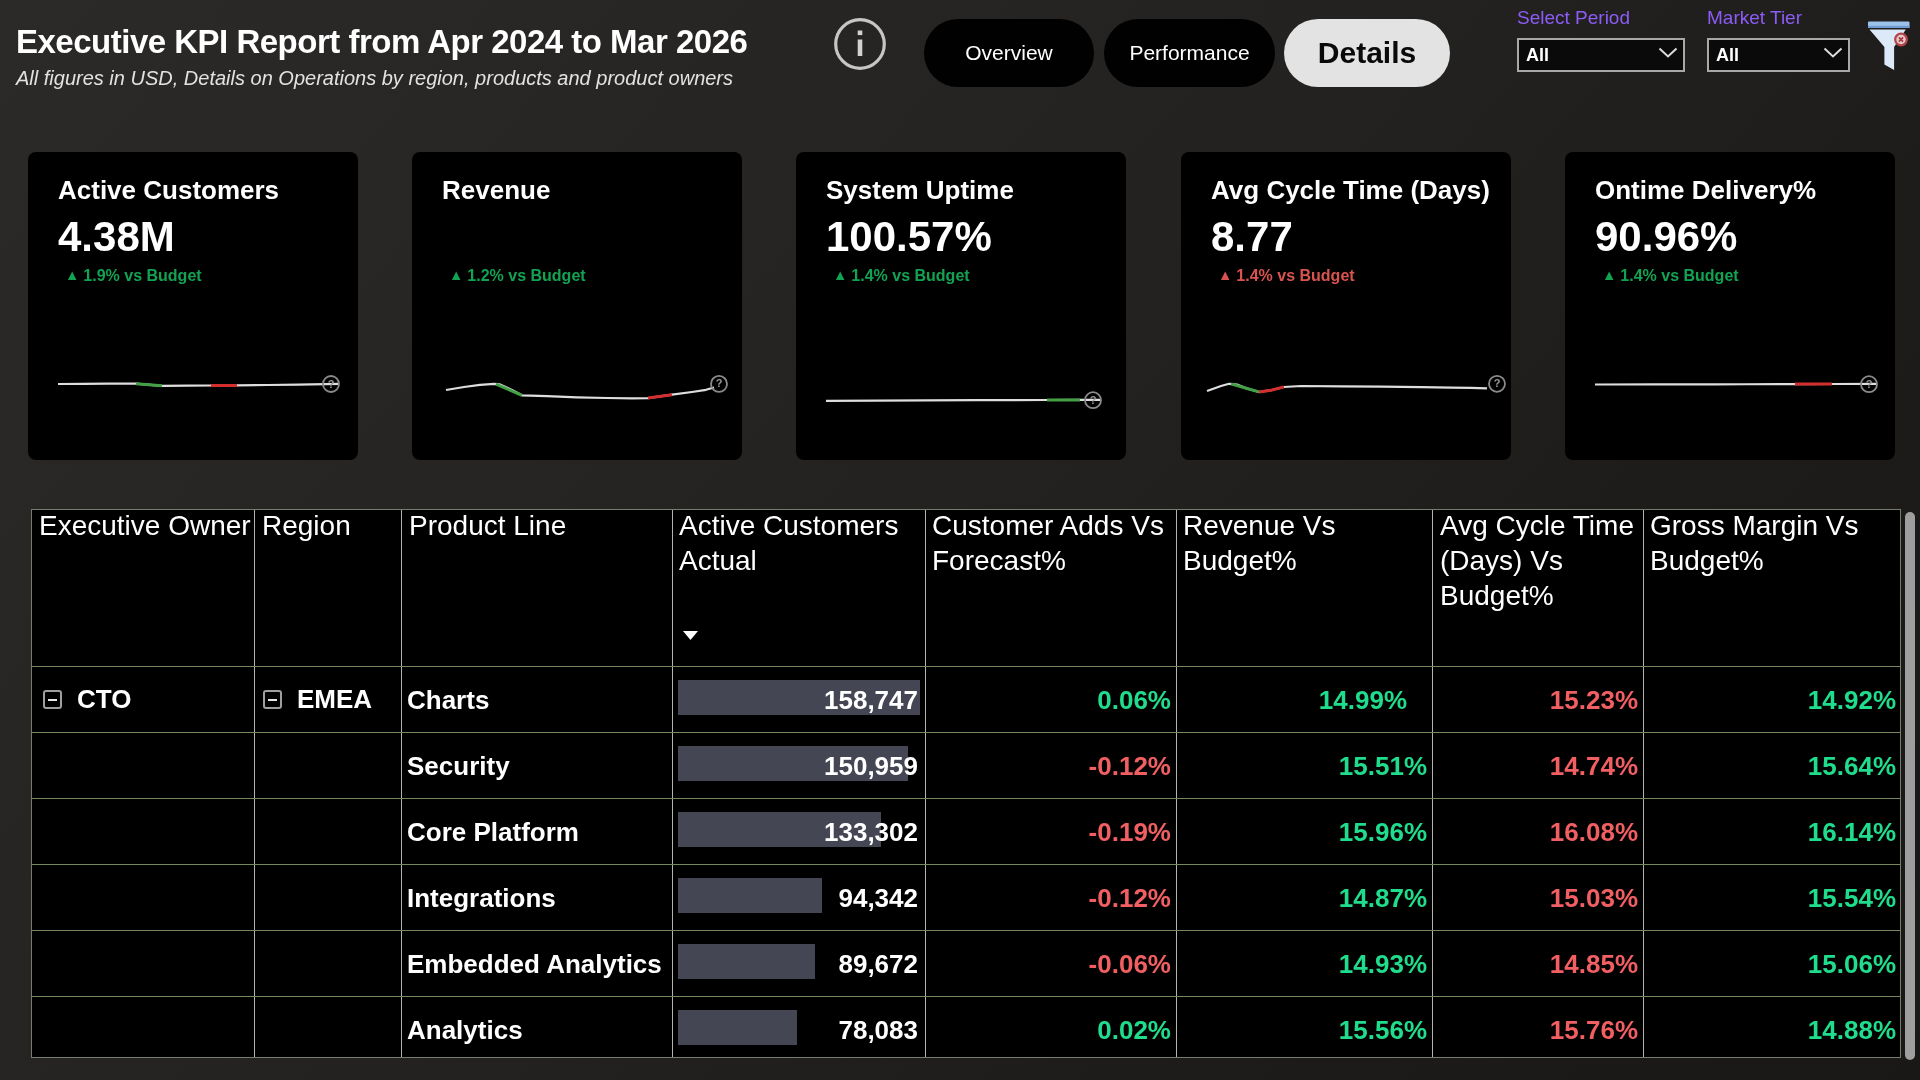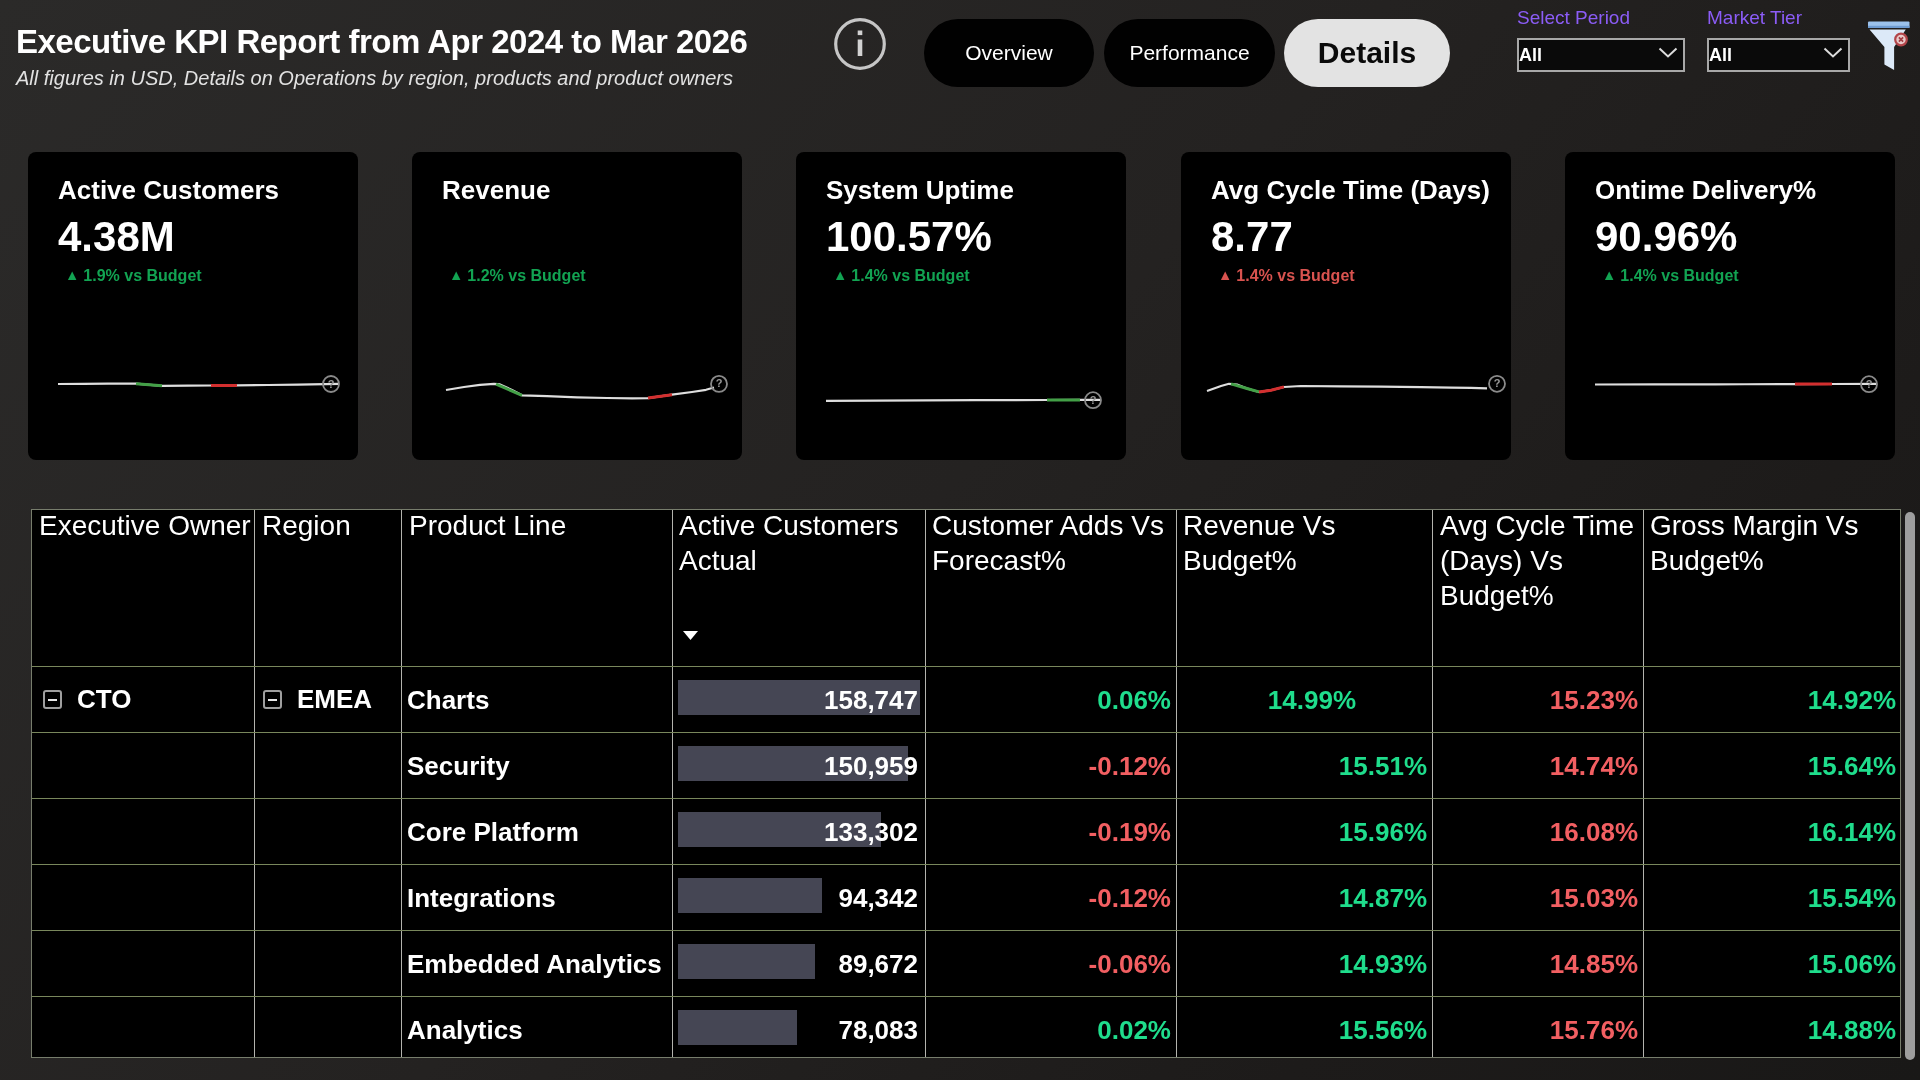--- a/index.html
+++ b/index.html
@@ -7,21 +7,21 @@
 .abs{position:absolute}
 .card{position:absolute;top:152px;width:330px;height:308px;background:#000;border-radius:8px}
 .ct{position:absolute;left:30px;top:23px;font-size:26px;font-weight:bold;color:#fff;white-space:nowrap}
 .cv{position:absolute;left:30px;top:61px;font-size:42px;font-weight:bold;color:#fff;white-space:nowrap}
 .cd{position:absolute;left:37px;top:115px;font-size:16px;font-weight:bold;white-space:nowrap}
 .cd .tri{font-size:14.5px;margin-right:4px;position:relative;top:-1px}
 .grn{color:#12a352}
 .red{color:#d9534f}
 .tab{position:absolute;top:19px;height:68px;border-radius:34px;background:#010101;color:#fff;font-size:21px;display:flex;align-items:center;justify-content:center}
 .ddl{position:absolute;top:7px;font-size:19px;font-weight:normal;color:#8b5cf6;white-space:nowrap}
-.ddb{position:absolute;top:38px;height:34px;background:#0a0a0a;border:2px solid #a8a8a8;color:#fff;font-size:18px;font-weight:bold;line-height:30px;}
+.ddb{position:absolute;top:38px;height:34px;background:#0a0a0a;border:2px solid #a8a8a8;color:#fff;font-size:18px;font-weight:bold;line-height:30px;padding-left:7px}
 .vline{position:absolute;width:1px;background:#b3b3ae}
 .hline{position:absolute;height:1px;background:#79875c}
 .hcell{position:absolute;top:508px;font-size:28px;font-weight:normal;color:#fff;line-height:35px}
 .rtxt{position:absolute;font-size:26px;font-weight:bold;color:#fff;height:36px;line-height:36px;white-space:nowrap}
 .pct{position:absolute;font-size:26px;font-weight:bold;height:36px;line-height:36px;text-align:right}
 .pg{color:#1fdd8c}
 .pr{color:#f25f62}
 .bar{position:absolute;height:35px;background:#454654}
 .mic{position:absolute;width:19px;height:19px;border:2px solid #9f9f9f;border-radius:3px}
 .mic::after{content:"";position:absolute;left:3px;top:6.5px;width:9px;height:2px;background:#e8e8e8}
@@ -141,21 +141,21 @@
     <polygon points="0,0 15,0 7.5,9" fill="#fff"></polygon>
   </svg>
 <div class="mic" style="left:43px;top:690px"></div>
 <div class="rtxt" style="left:77px;top:681px">CTO</div>
 <div class="mic" style="left:263px;top:690px"></div>
 <div class="rtxt" style="left:297px;top:681px">EMEA</div>
 <div class="rtxt" style="left:407px;top:682px">Charts</div>
 <div class="bar" style="left:678px;top:680px;width:242px"></div>
 <div class="pct" style="left:672px;width:246px;top:682px;color:#fff">158,747</div>
 <div class="pct pg" style="left:931px;width:240px;top:682px">0.06%</div>
-<div class="pct pg" style="left:1116px;width:240px;top:682px">14.99%</div>
+<div class="pct pg" style="left:1167px;width:240px;top:682px">14.99%</div>
 <div class="pct pr" style="left:1398px;width:240px;top:682px">15.23%</div>
 <div class="pct pg" style="left:1656px;width:240px;top:682px">14.92%</div>
 <div class="rtxt" style="left:407px;top:748px">Security</div>
 <div class="bar" style="left:678px;top:746px;width:230px"></div>
 <div class="pct" style="left:672px;width:246px;top:748px;color:#fff">150,959</div>
 <div class="pct pr" style="left:931px;width:240px;top:748px">-0.12%</div>
 <div class="pct pg" style="left:1187px;width:240px;top:748px">15.51%</div>
 <div class="pct pr" style="left:1398px;width:240px;top:748px">14.74%</div>
 <div class="pct pg" style="left:1656px;width:240px;top:748px">15.64%</div>
 <div class="rtxt" style="left:407px;top:814px">Core Platform</div>

